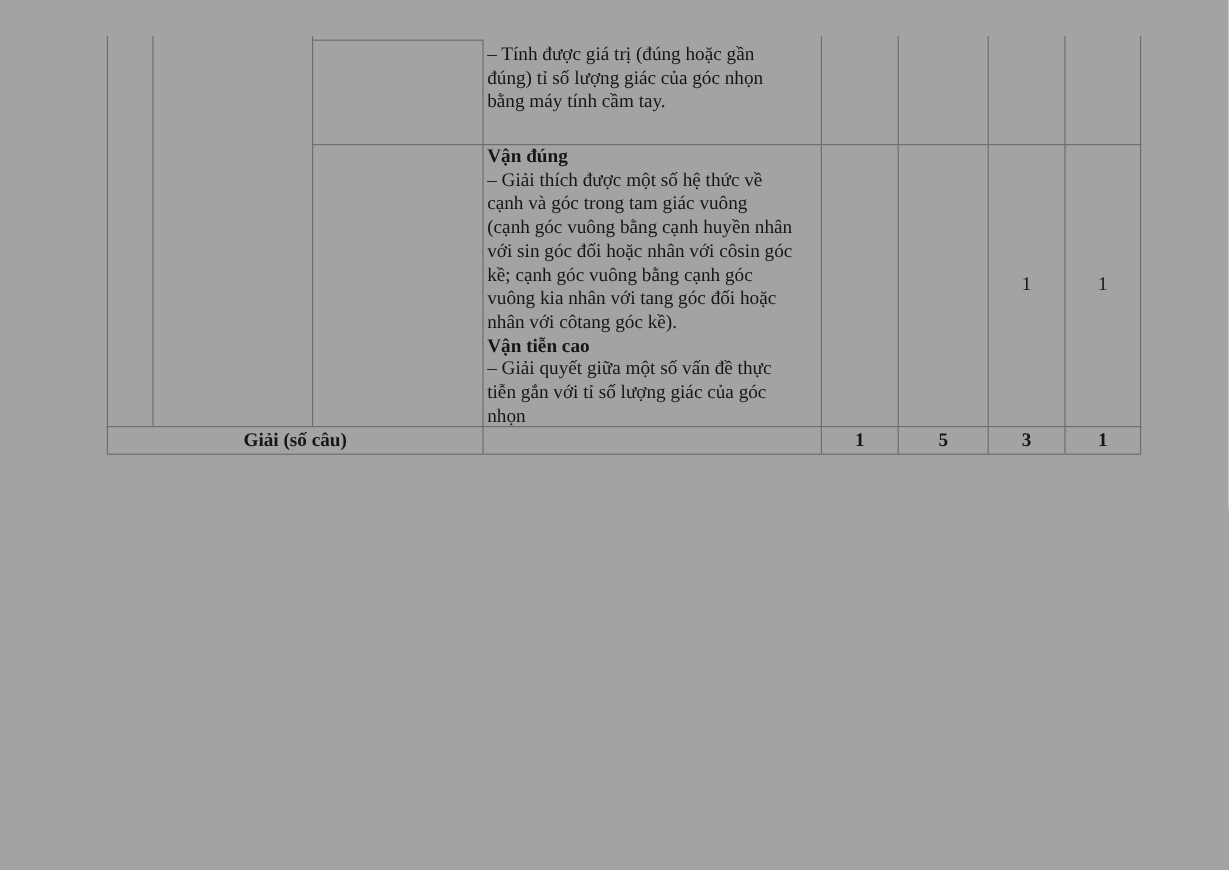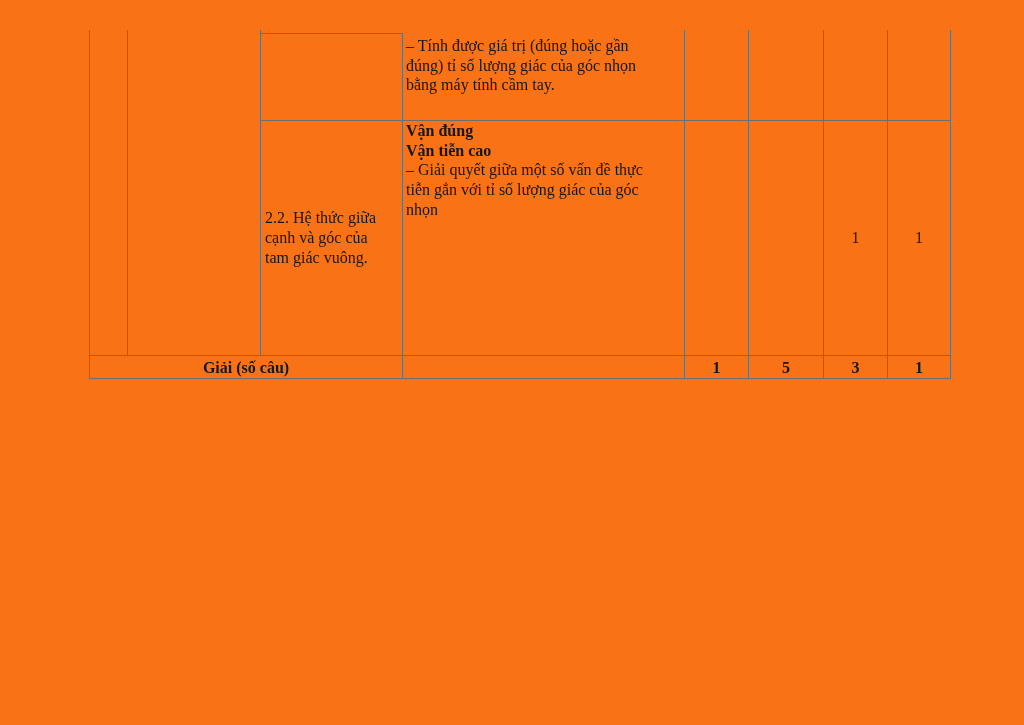--- a/index.html
+++ b/index.html
@@ -3,21 +3,21 @@
 <meta charset="utf-8">
 <style>
   html, body {
     margin: 0; padding: 0;
     background: #ffffff;
   }
   .page {
     position: relative;
     width: 1024px;
     height: 725px;
-    background: #f97316;
+    background: #a3a3a3;
     overflow: hidden;
     color: #161616;
     font-family: "Liberation Serif", "DejaVu Serif", serif;
     font-size: 16px;
     line-height: 19.7px;
   }
   .ln { position: absolute; background: #6e6e6e; }
   .vl { width: 1px; }
   .hl { height: 1px; }
   .cell { position: absolute; }
@@ -44,28 +44,30 @@
 
   <div class="ln hl" style="left:260px; top:33px; width:143px;"></div>
   <div class="ln hl" style="left:260px; top:120px; width:691px;"></div>
   <div class="ln hl" style="left:89px; top:355px; width:862px;"></div>
   <div class="ln hl" style="left:89px; top:378px; width:862px;"></div>
 
   <div class="cell pre" style="left:406px; top:36px; width:276px;">– Tính được giá trị (đúng hoặc gần
 đúng) tỉ số lượng giác của góc nhọn
 bằng máy tính cầm tay.</div>
 
-  <div class="cell vcenter" style="left:261px; top:121px; width:141px; height:234px; padding-left:4px; box-sizing:border-box;">
-    <div class="pre">2.2. Hệ thức giữa
-cạnh và góc của
-tam giác vuông.</div>
-  </div>
 
   <div class="cell" style="left:406px; top:121px; width:276px;">
     <div class="pre b">Vận đúng</div>
+    <div class="pre">– Giải thích được một số hệ thức về
+cạnh và góc trong tam giác vuông
+(cạnh góc vuông bằng cạnh huyền nhân
+với sin góc đối hoặc nhân với côsin góc
+kề; cạnh góc vuông bằng cạnh góc
+vuông kia nhân với tang góc đối hoặc
+nhân với côtang góc kề).</div>
     <div class="pre b">Vận tiễn cao</div>
     <div class="pre">– Giải quyết giữa một số vấn đề thực
 tiễn gắn với tỉ số lượng giác của góc
 nhọn</div>
   </div>
 
   <div class="cell ccenter" style="left:685px; top:121px; width:63px; height:234px;"></div>
   <div class="cell ccenter" style="left:749px; top:121px; width:74px; height:234px;"></div>
   <div class="cell ccenter" style="left:824px; top:121px; width:63px; height:234px;">1</div>
   <div class="cell ccenter" style="left:888px; top:121px; width:62px; height:234px;">1</div>

